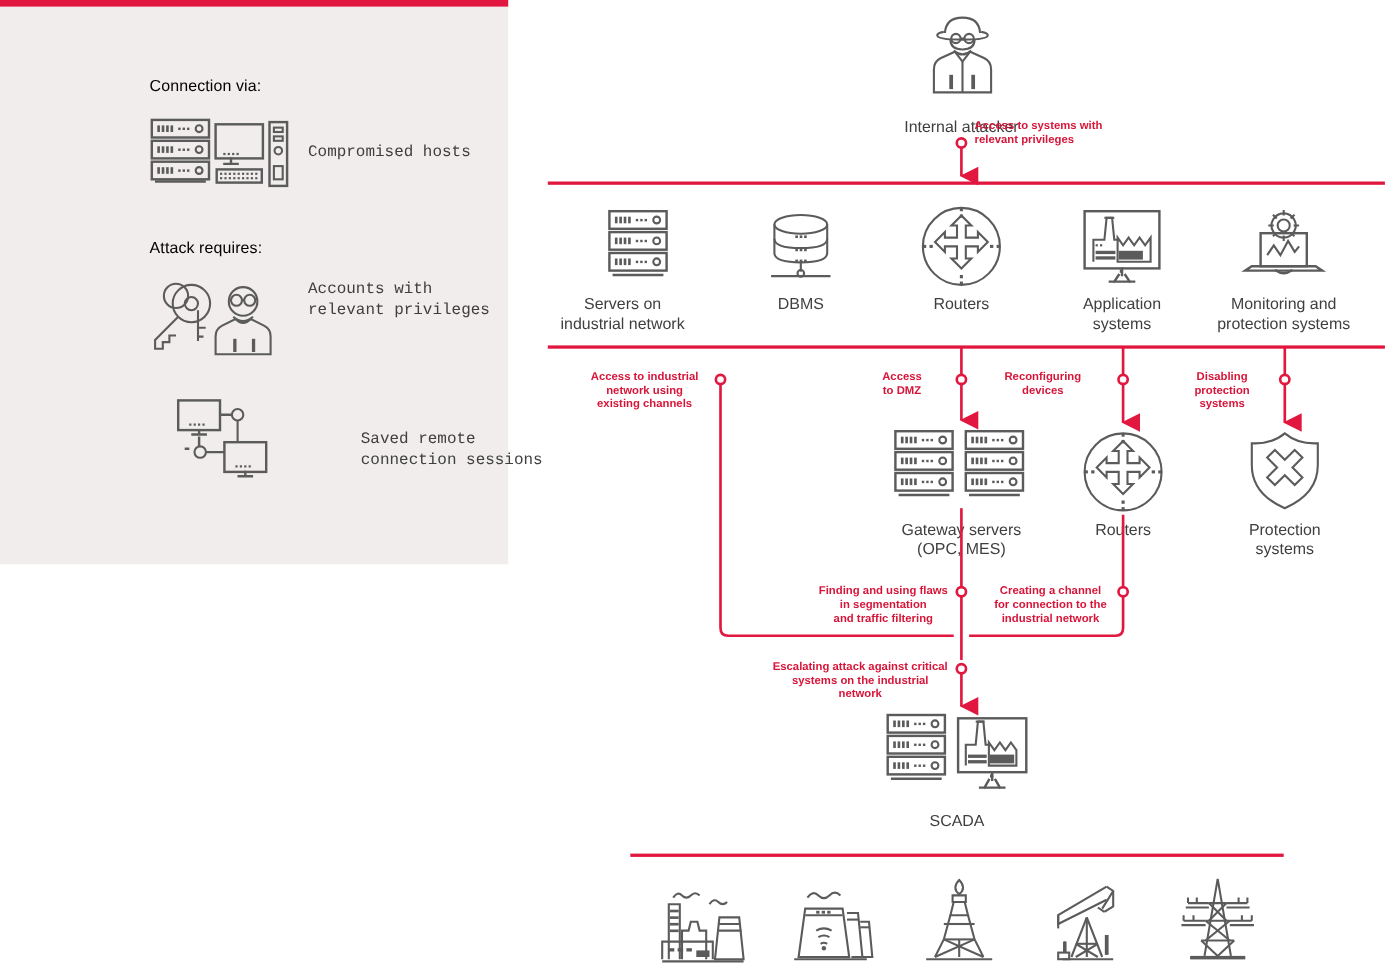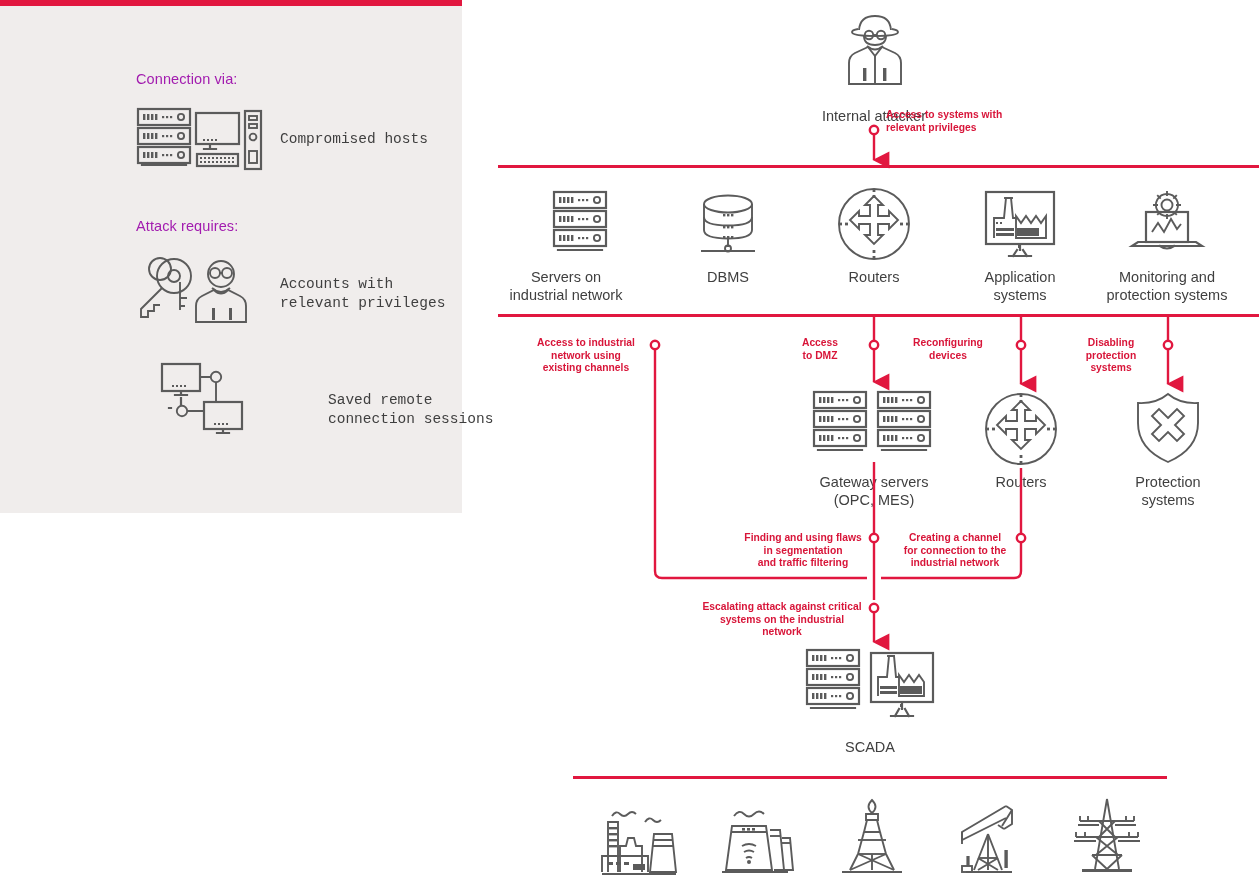--- a/index.html
+++ b/index.html
@@ -8,21 +8,21 @@
     background:#ffffff;
     font-family:"Liberation Sans","DejaVu Sans",sans-serif;
     color:#4a4a4a;
   }
   .abs{position:absolute;}
 
   
   #left-panel{left:0;top:0;width:462px;height:513px;background:#f0edec;}
   #left-panel-topbar{left:0;top:0;width:462px;height:6px;background:#e1173f;}
   .panel-heading{
-    font-size:14.5px;color:#a21caf;letter-spacing:.1px;white-space:nowrap;
+    font-size:14.5px;color:#000000;letter-spacing:.1px;white-space:nowrap;
   }
   .panel-label{
     font-size:14.5px;color:#3f3f3f;line-height:19px;white-space:pre-line;font-family:Liberation Mono, monospace;
   }
 
   
   .rule{background:#e1173f;height:3px;}
 
   
   .node-label{
@@ -145,21 +145,21 @@
         <path d="M84 21 h2"></path>
       <path d="M76 36 q9 8 18 0"></path>
       <path d="M78 38 q7 7 14 0 l12 6 q6 3 6 10 v16 H60 V54 q0 -7 6 -10 Z"></path>
     </g>
     <g class="fl">
         <rect x="76" y="56" width="3" height="12"></rect>
         <rect x="93" y="56" width="3" height="12"></rect>
       </g>
   </svg>
 </div>
-<div class="abs panel-label" style="left:280px;top:275px;">Accounts with
+<div class="abs panel-label" style="left:280px;top:254px;">Accounts with
 relevant privileges</div>
 
 <div class="abs" style="left:160px;top:362px;width:86px;height:74px;">
   <svg width="86" height="74" viewBox="0 0 86 74">
     <g class="ln">
       <rect x="2" y="2" width="38" height="27"></rect>
       <path d="M21 29 v4 M15 33 h12"></path>
       <rect x="44" y="40" width="38" height="27"></rect>
       <path d="M63 67 v4 M57 71 h12"></path>
       <path d="M41 15 h8 M21 36 v7 M11 46 h-2"></path>

